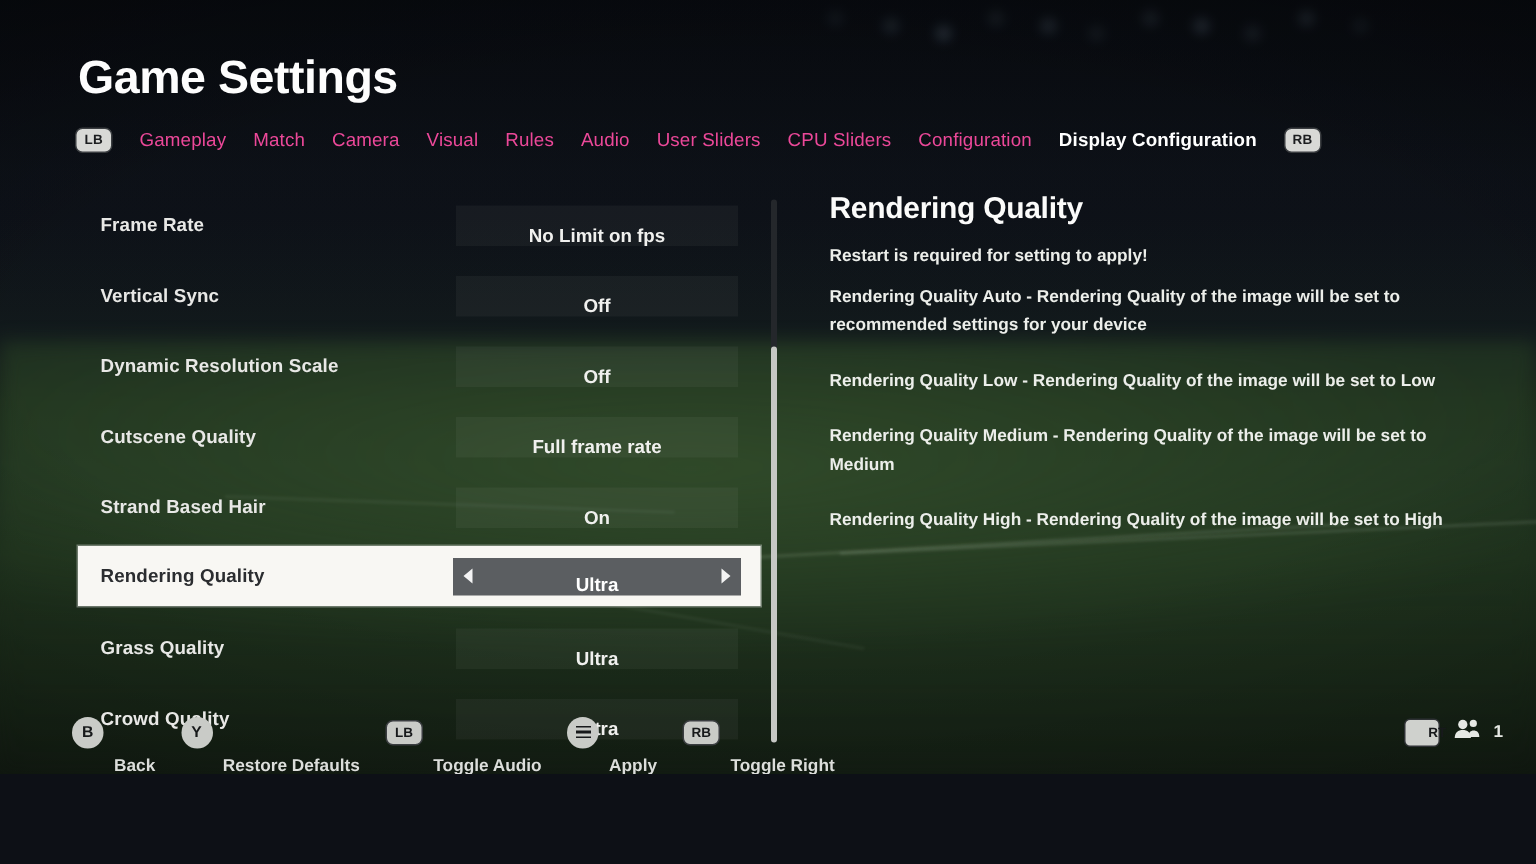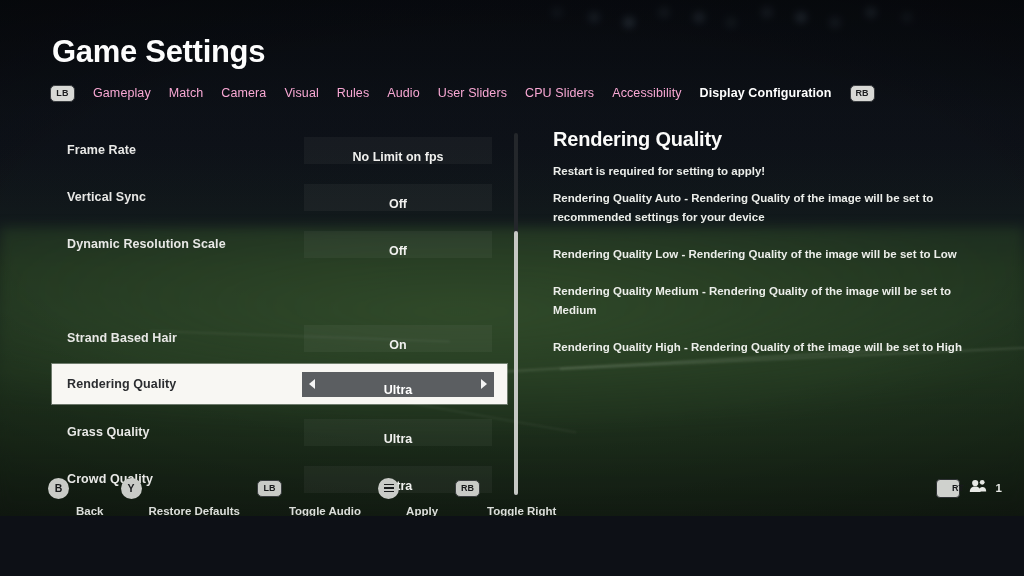--- a/index.html
+++ b/index.html
@@ -84,21 +84,21 @@
   .tabs {
     position: absolute;
     left: 50px; top: 82px;
     display: flex;
     align-items: center;
     gap: 18px;
     height: 22px;
   }
   .tab {
     font-size: 12.5px;
-    color: #f9a8d4;
+    color: #ec4899;
     white-space: nowrap;
     letter-spacing: 0.1px;
   }
   .tab.active {
     color: #ffffff;
     font-weight: bold;
   }
   .bumper {
     display: inline-flex;
     align-items: center;
@@ -348,21 +348,21 @@
     <span class="bumper">LB</span>
 
     <span class="tab">Gameplay</span>
       <span class="tab">Match</span>
       <span class="tab">Camera</span>
       <span class="tab">Visual</span>
       <span class="tab">Rules</span>
       <span class="tab">Audio</span>
       <span class="tab">User Sliders</span>
       <span class="tab">CPU Sliders</span>
-      <span class="tab">Accessibility</span>
+      <span class="tab">Configuration</span>
       <span class="tab active">Display Configuration</span>
       <span class="bumper" id="rb-badge">RB</span>
   </div>
 
   <div class="settings-list" id="settings-list">
       <div class="setting-row" style="top: 2px;">
         <div class="setting-label">Frame Rate</div>
         <div class="setting-value-chip">
           <span class="setting-value">No Limit on fps</span>
         </div>
@@ -370,20 +370,26 @@
       <div class="setting-row" style="top: 49px;">
         <div class="setting-label">Vertical Sync</div>
         <div class="setting-value-chip">
           <span class="setting-value">Off</span>
         </div>
       </div>
       <div class="setting-row" style="top: 96px;">
         <div class="setting-label">Dynamic Resolution Scale</div>
         <div class="setting-value-chip">
           <span class="setting-value">Off</span>
+        </div>
+      </div>
+      <div class="setting-row" style="top: 143px;">
+        <div class="setting-label">Cutscene Quality</div>
+        <div class="setting-value-chip">
+          <span class="setting-value">Full frame rate</span>
         </div>
       </div>
       <div class="setting-row" style="top: 190px;">
         <div class="setting-label">Strand Based Hair</div>
         <div class="setting-value-chip">
           <span class="setting-value">On</span>
         </div>
       </div>
       <div class="setting-row selected" style="top: 236px;">
         <div class="setting-label">Rendering Quality</div>

